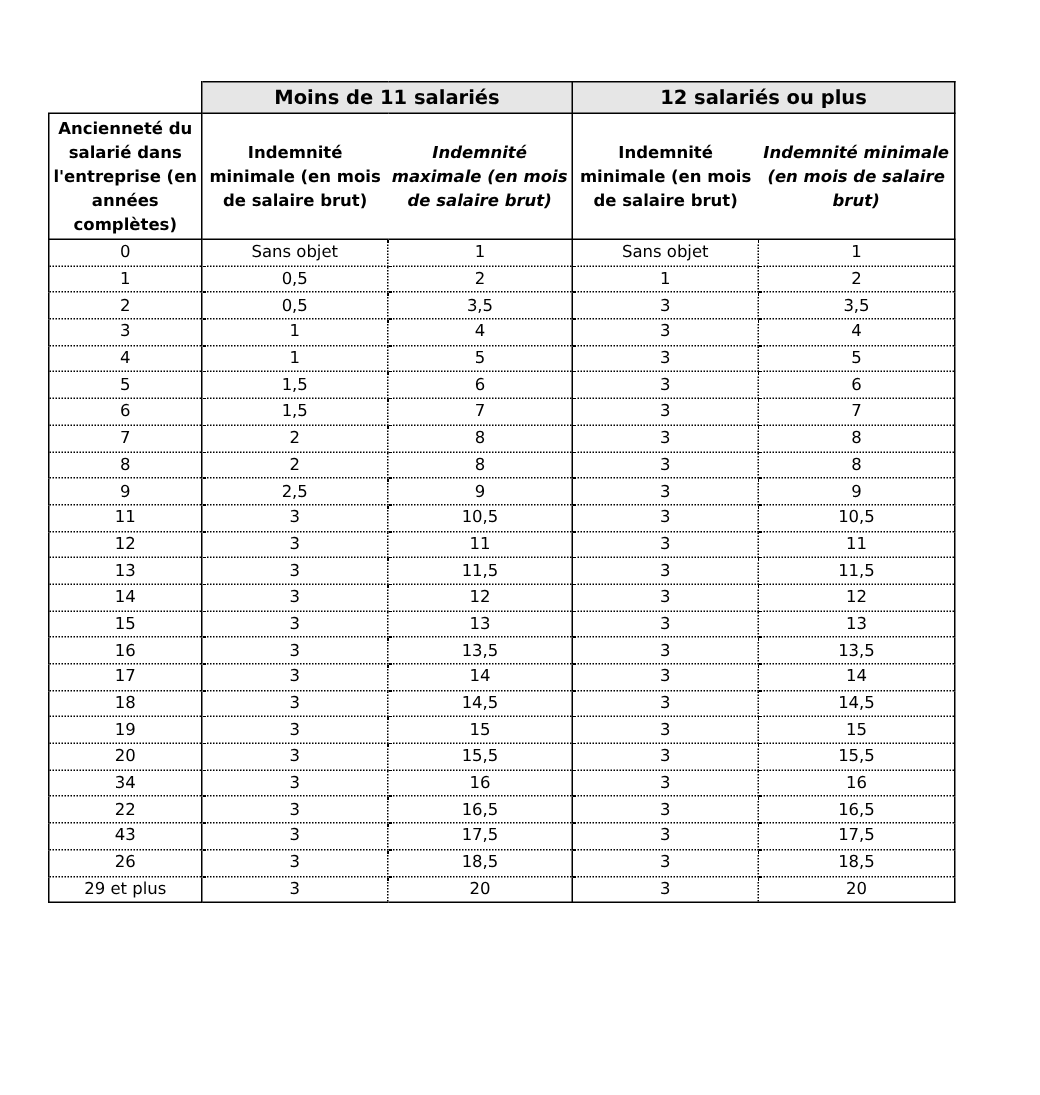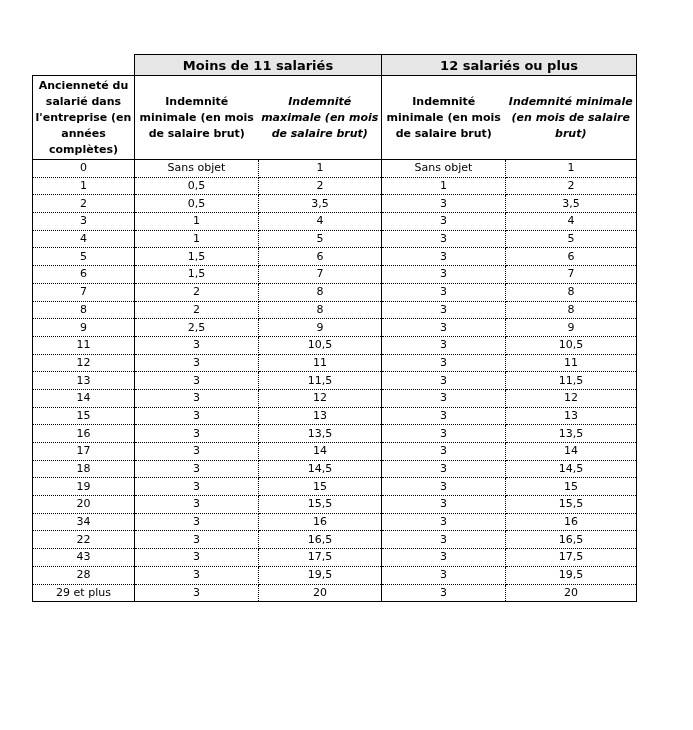--- a/index.html
+++ b/index.html
@@ -265,25 +265,25 @@
           <td class="dr">16,5</td>
         </tr>
         <tr>
           <td>43</td>
           <td class="dl">3</td>
           <td class="dr">17,5</td>
           <td class="dl">3</td>
           <td class="dr">17,5</td>
         </tr>
         <tr>
-          <td>28</td>
-          <td class="dl">3</td>
-          <td class="dr">19,5</td>
-          <td class="dl">3</td>
-          <td class="dr">19,5</td>
+          <td>26</td>
+          <td class="dl">3</td>
+          <td class="dr">18,5</td>
+          <td class="dl">3</td>
+          <td class="dr">18,5</td>
         </tr>
         <tr>
           <td>29 et plus</td>
           <td class="dl">3</td>
           <td class="dr">20</td>
           <td class="dl">3</td>
           <td class="dr">20</td>
         </tr>
       </tbody>
   </table>

